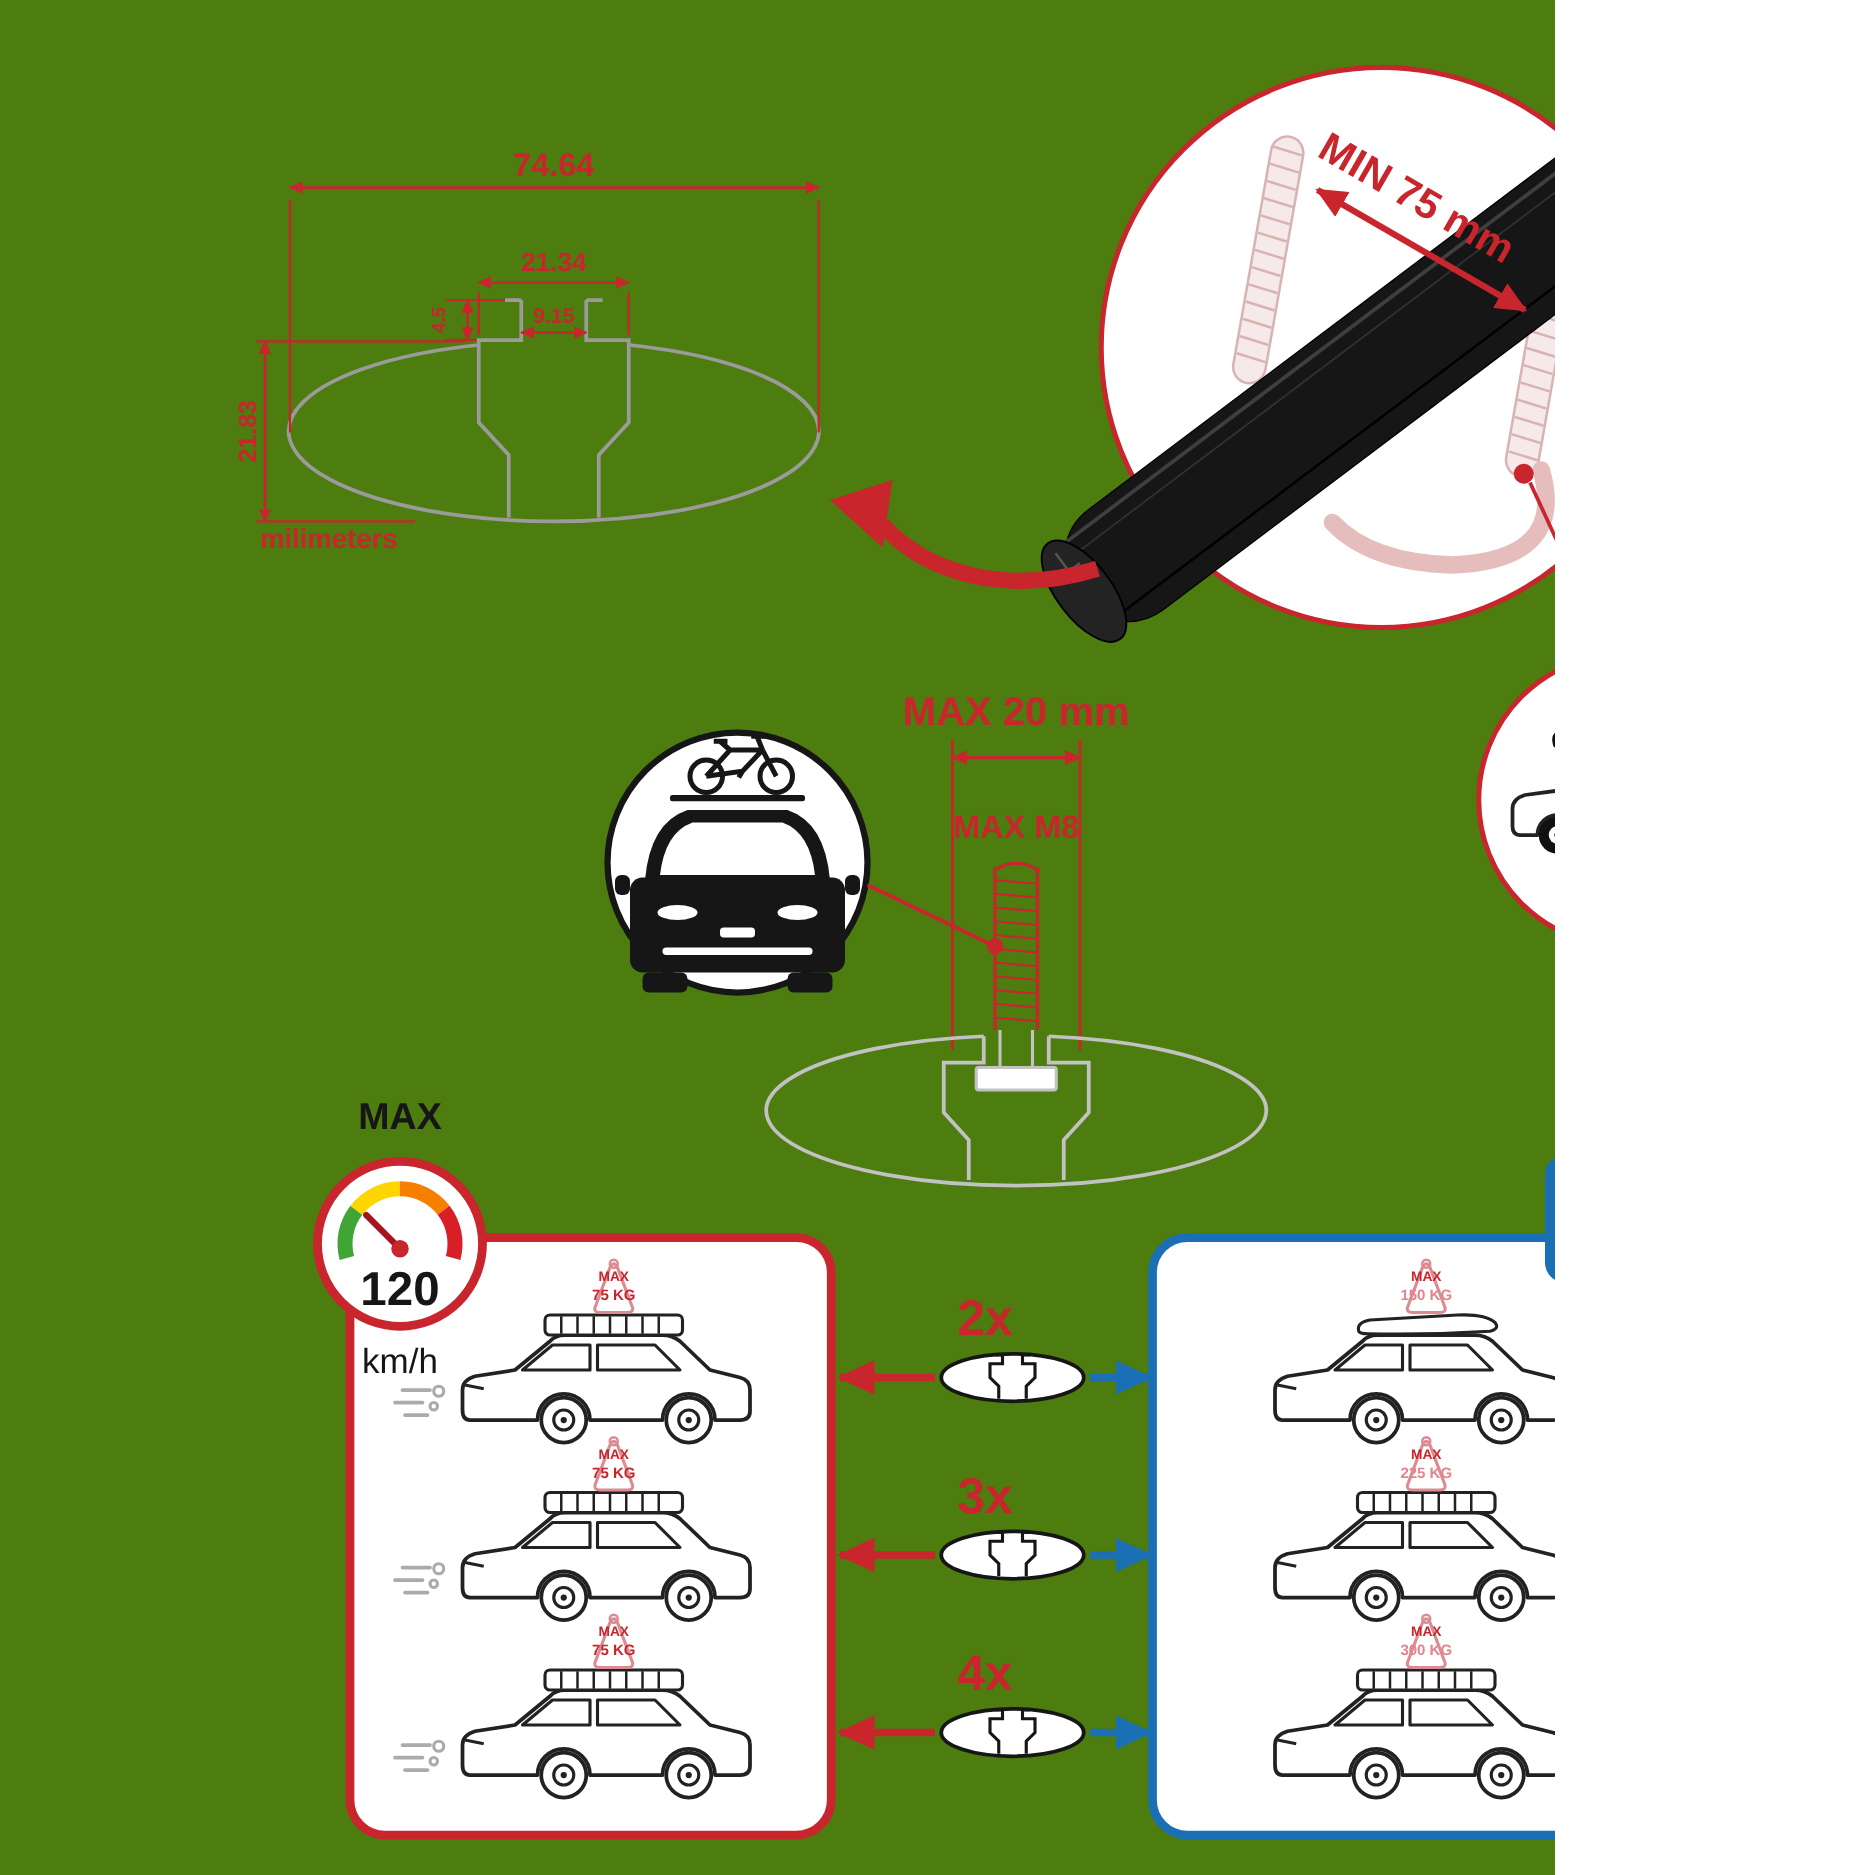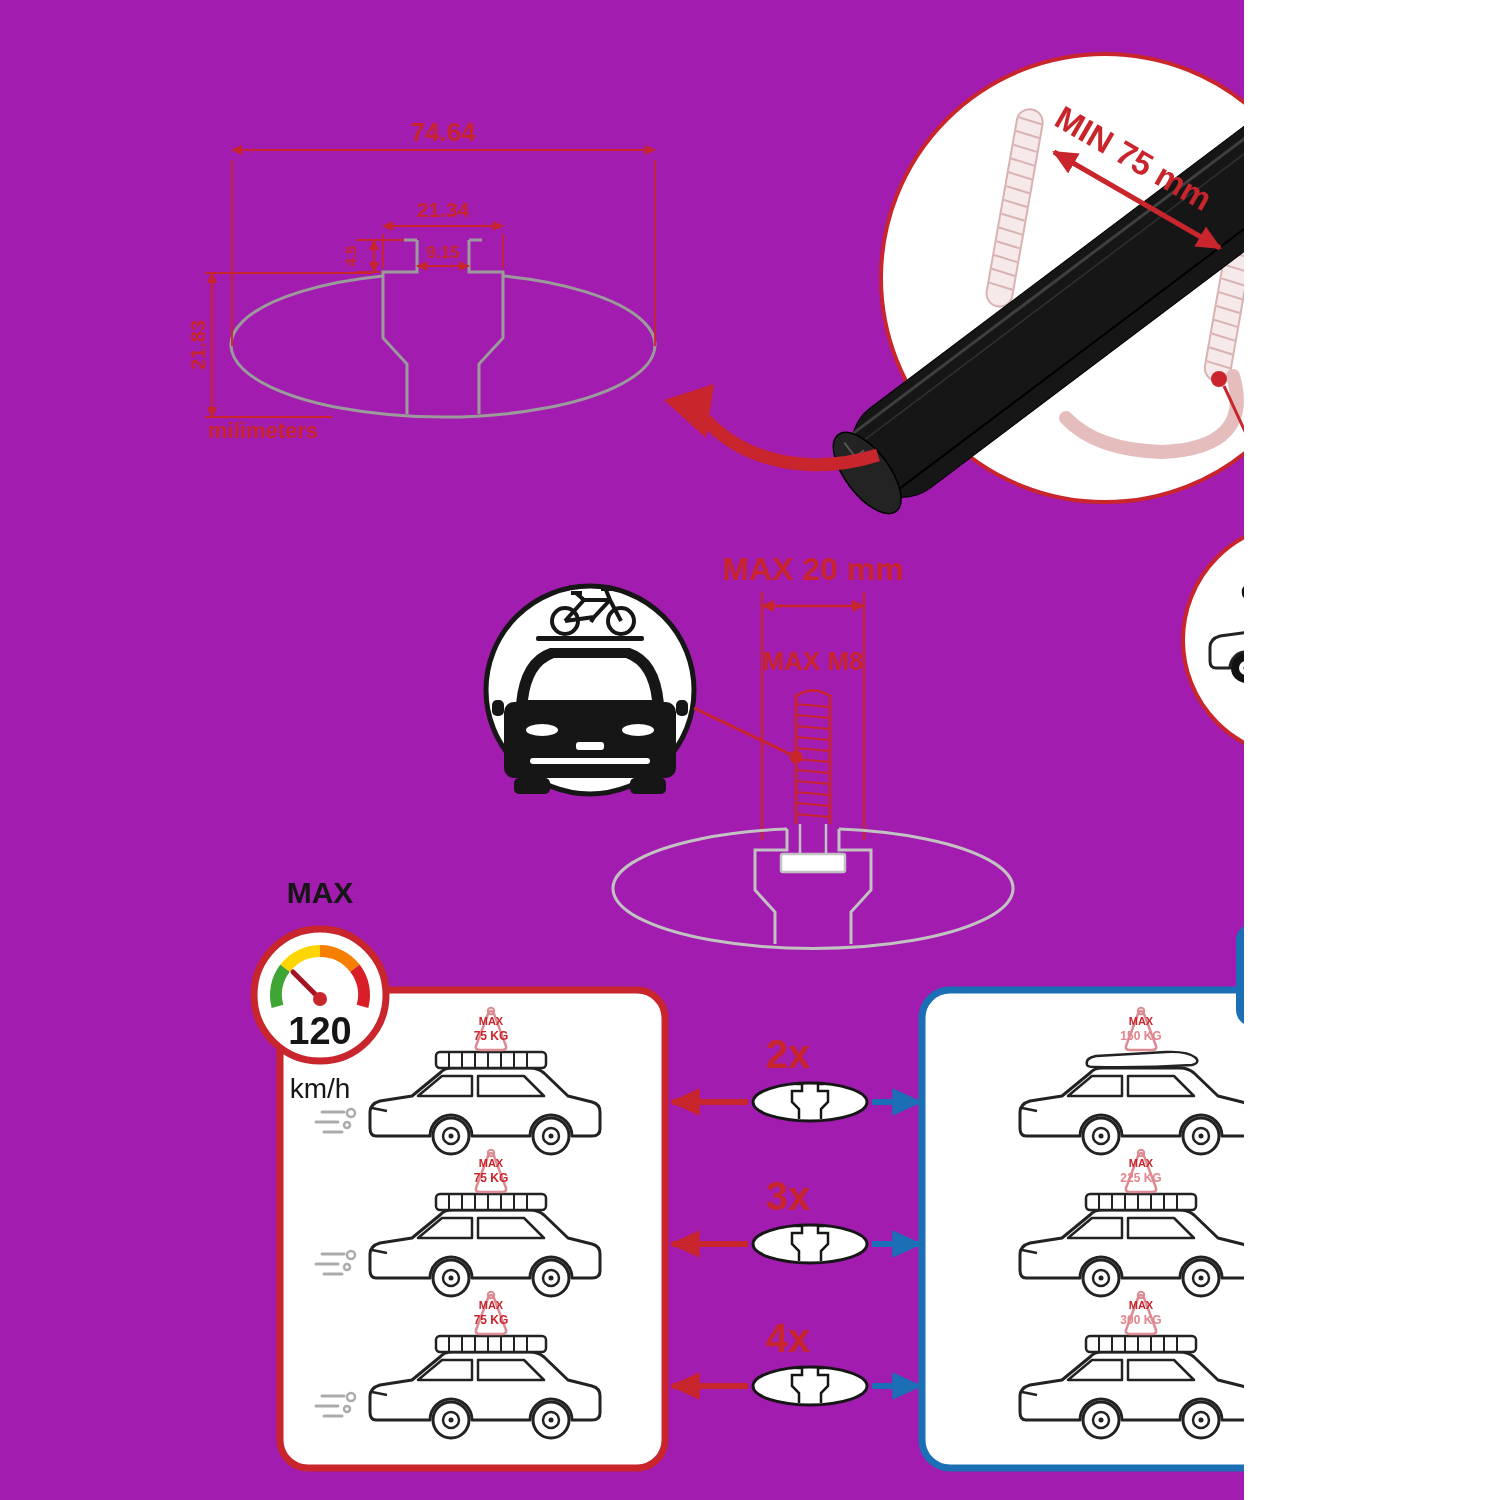--- a/index.html
+++ b/index.html
@@ -1,16 +1,16 @@
 <!DOCTYPE html>
 <html><head>
 <meta charset="utf-8">
 <style>
   html,body{margin:0;padding:0;background:#ffffff;}
-  .stage{position:relative;width:1244px;height:1500px;background:#a21caf;overflow:hidden;
+  .stage{position:relative;width:1244px;height:1500px;background:#4d7c0f;overflow:hidden;
          font-family:"Liberation Sans","DejaVu Sans",sans-serif;}
   svg{display:block;}
   text{font-family:"Liberation Sans","DejaVu Sans",sans-serif;}
   .t-dim{fill:#c9252c;font-weight:700;}
   .t-red{fill:#c9252c;font-weight:700;}
   .t-black{fill:#161616;font-weight:700;}
   .t-plain{fill:#161616;font-weight:400;}
   .t-white{fill:#ffffff;font-weight:700;}
   .t-blue{fill:#1a6fb5;font-weight:700;}
   .t-tag{fill:#c9252c;font-weight:700;}

